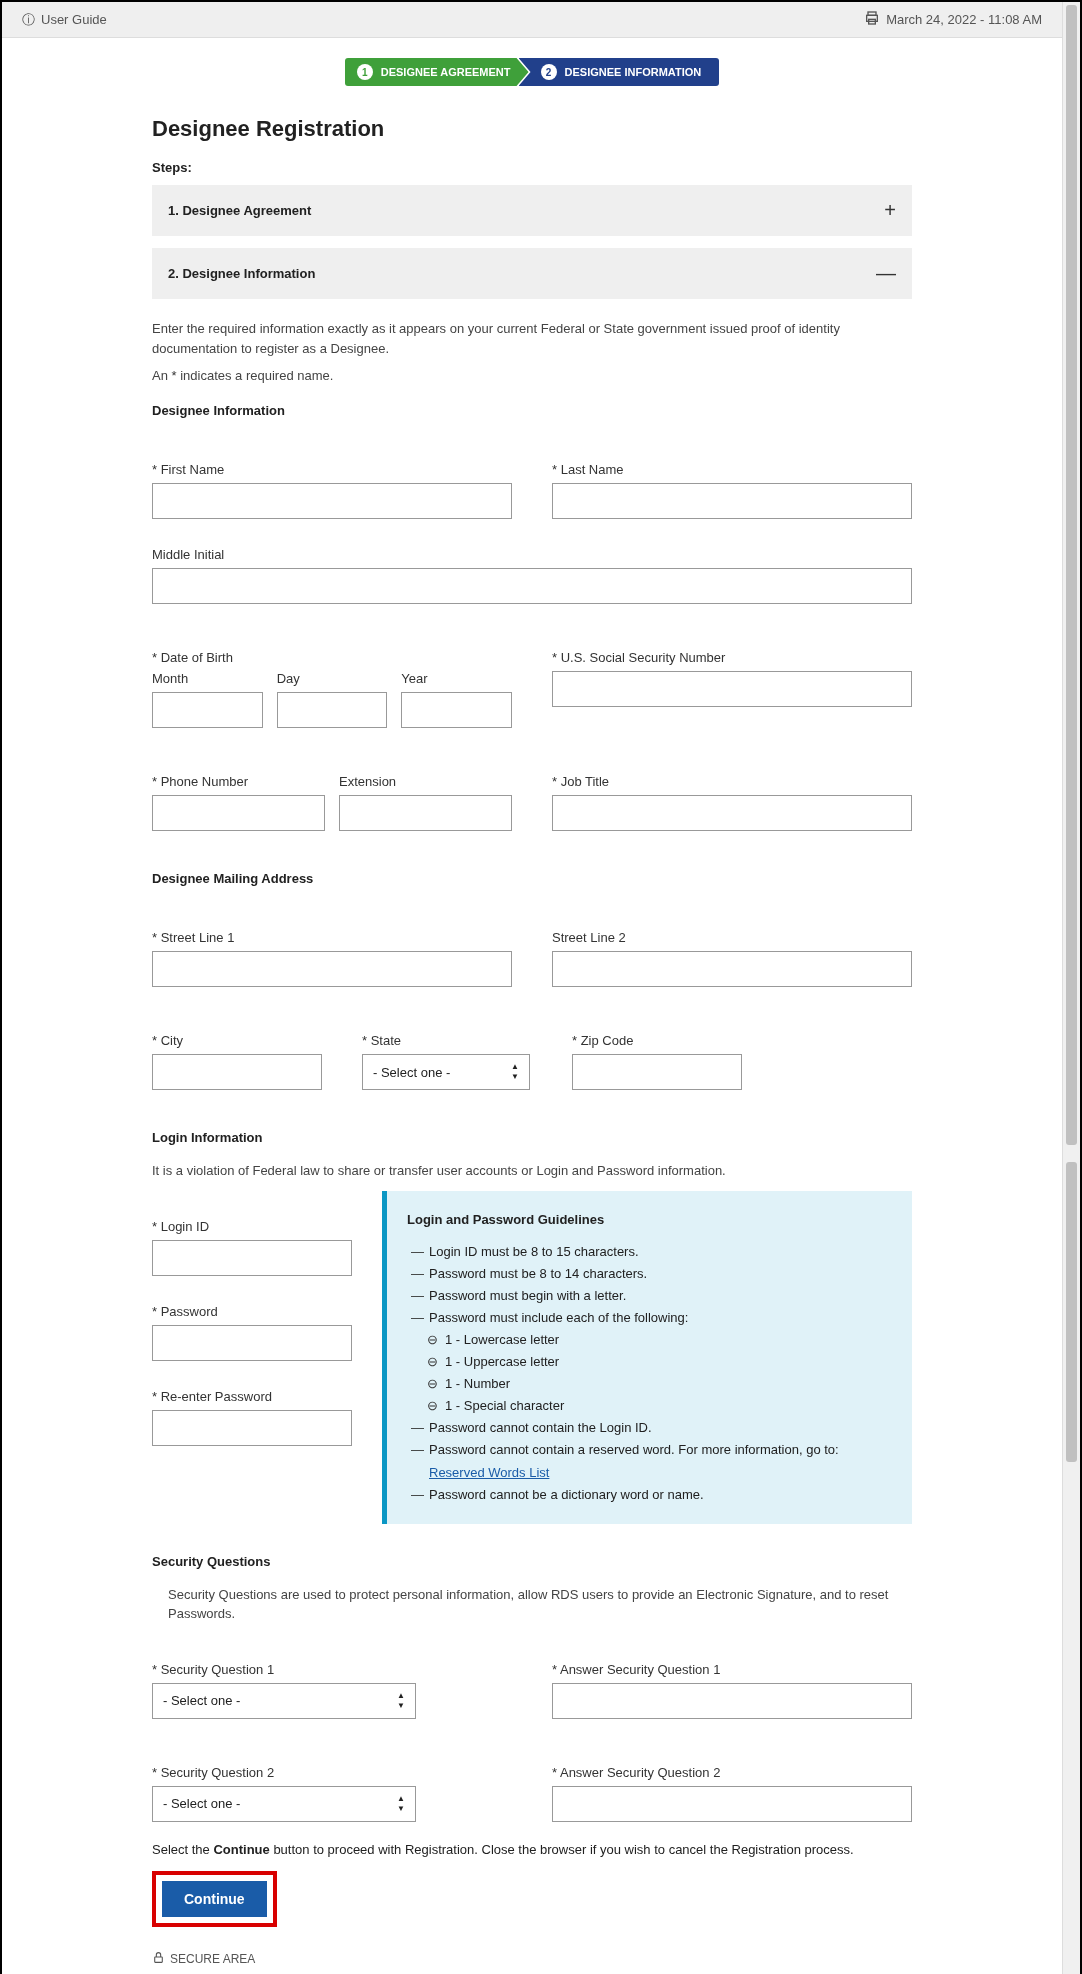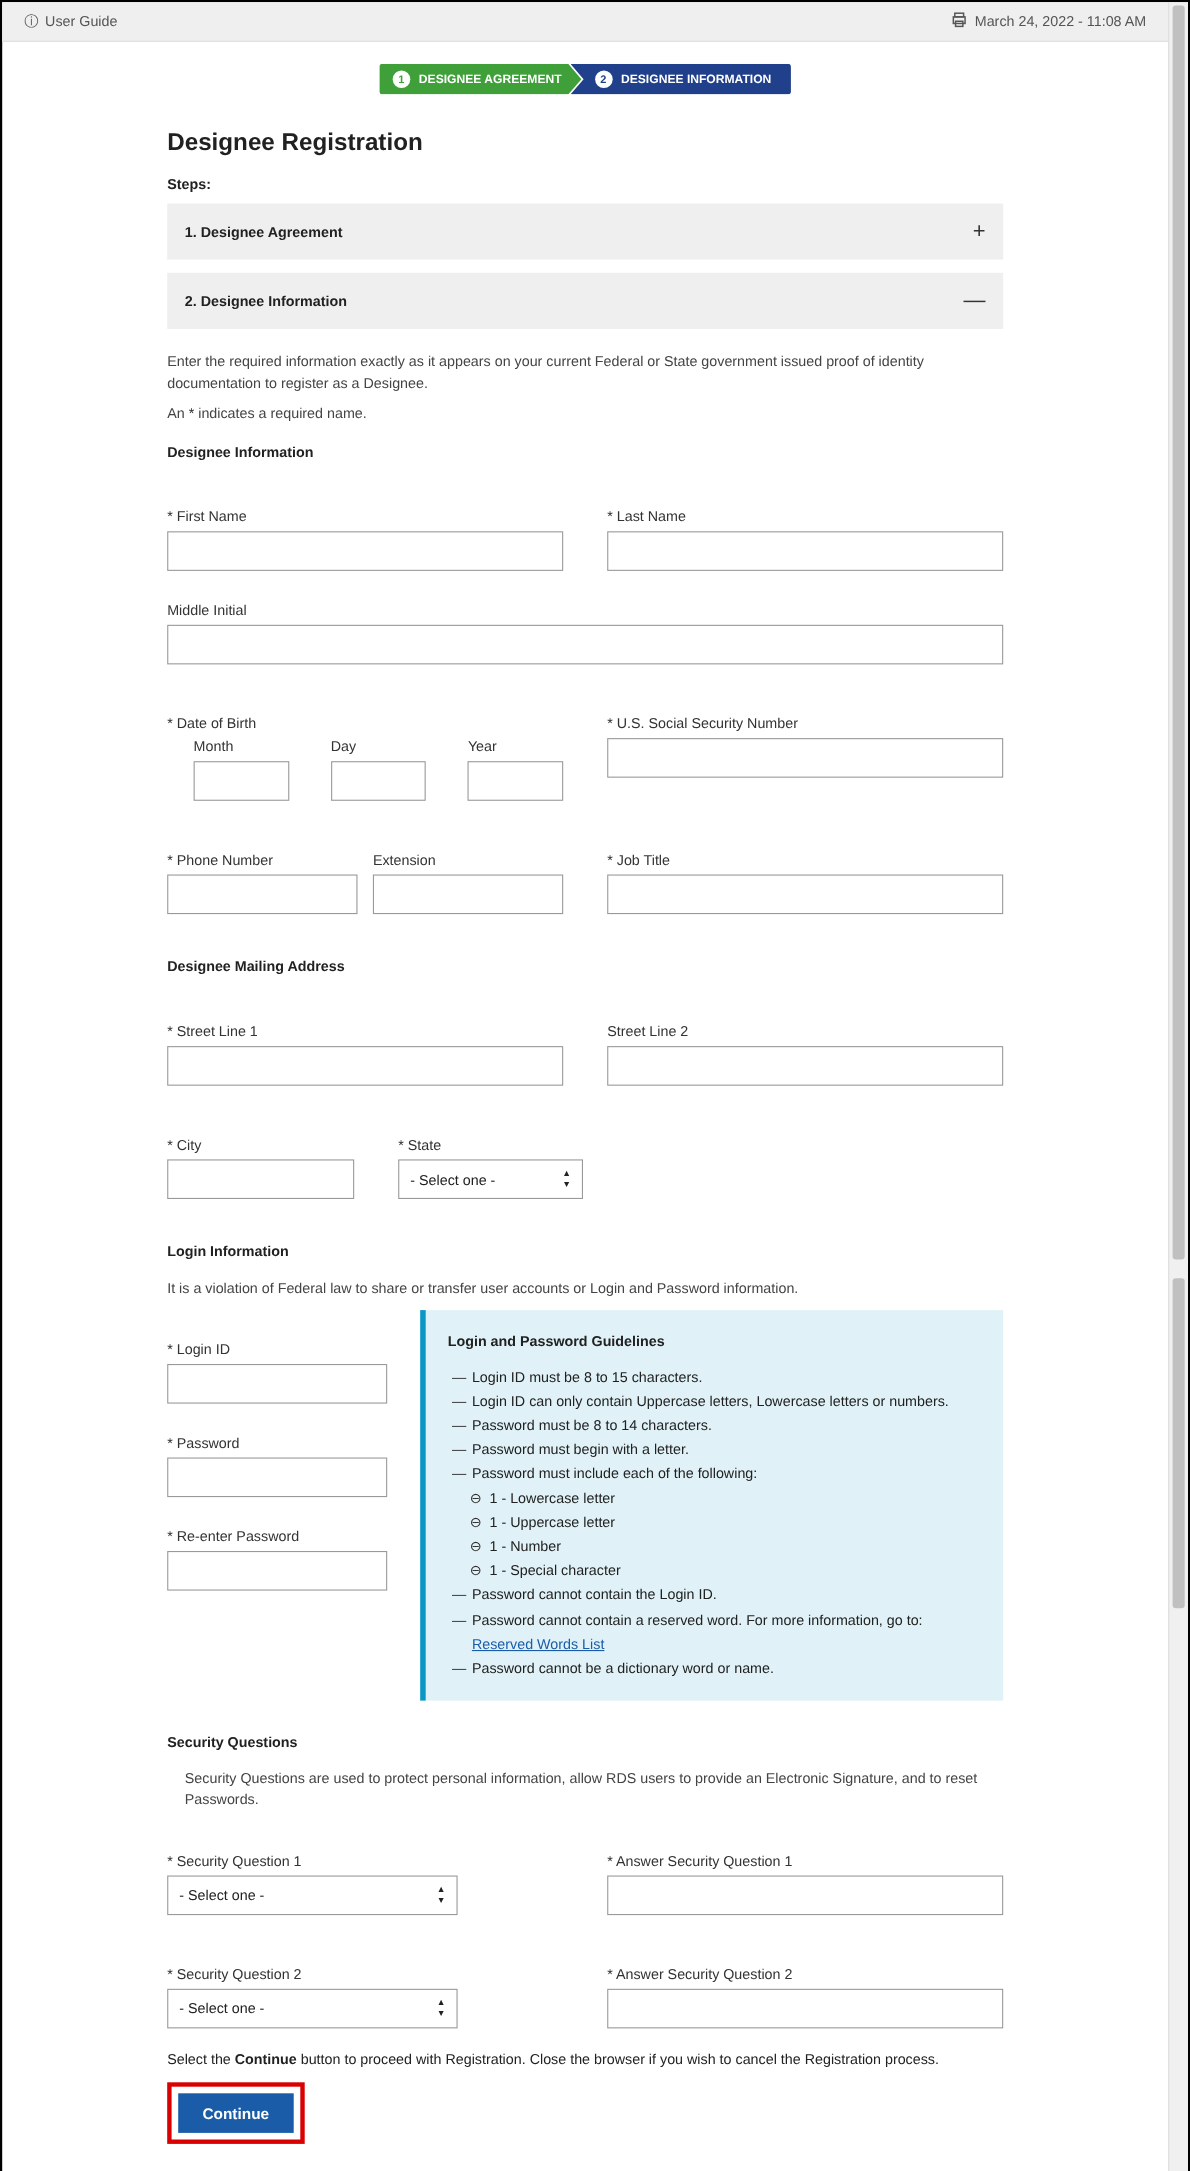--- a/index.html
+++ b/index.html
@@ -34,21 +34,21 @@
   input[type=text], input[type=password] { border: 1px solid #999; padding: 8px; font-size: 13px; width: 100%; height: 36px; }
   .input-w264 { width: 264px; }
   .input-w196 { width: 196px; }
   .input-w56 { width: 56px; }
   .input-w40 { width: 40px; }
   .input-w48 { width: 48px; }
   .input-w64 { width: 64px; }
   .input-w140 { width: 140px; }
   .input-w168 { width: 168px; }
   .dob-group { display: flex; gap: 14px; }
-  .dob-sub { display: flex; flex-direction: column; margin-left: 24px; }
+  .dob-sub { display: flex; flex-direction: column; }
   .sublabel { font-size: 13px; color: #333; margin-bottom: 6px; }
   .select { border: 1px solid #999; height: 36px; padding: 0 30px 0 10px; font-size: 13px; background: #fff; position: relative; display:flex; align-items:center; cursor: pointer;}
   .select .caret { position: absolute; right: 10px; top: 50%; transform: translateY(-50%); font-size: 10px; line-height: 10px;}
   .select .caret::before { content:"▲"; display:block; font-size:8px;}
   .select .caret::after { content:"▼"; display:block; font-size:8px;}
   .login-row { display: flex; gap: 30px; align-items: flex-start; }
   .login-left { flex: 0 0 200px; }
   .login-right { flex: 1; }
   .guidelines { background: #e0f2f8; border-left: 5px solid #0b97c4; padding: 18px 20px; font-size: 13px; line-height: 1.7; }
   .guidelines .gtitle { font-weight: bold; margin-bottom: 10px; }
@@ -201,20 +201,24 @@
           <label>* <span>City</span></label>
           <input type="text" class="input-w168" style="">
         </div>
         <div class="state-col">
           <label>* <span>State</span></label>
           <div class="select" style="width:168px;">
             <span>- Select one -</span>
             <span class="caret"></span>
           </div>
         </div>
+        <div class="zip-col">
+          <label>* <span>Zip Code</span></label>
+          <input type="text" class="input-w168" style="">
+        </div>
       </div>
 
       <div class="section-head" style="margin-top:40px;">Login Information</div>
       <p class="intro" style="margin-top:0;">It is a violation of Federal law to share or transfer user accounts or Login and Password information.</p>
 
       <div class="login-row">
         <div class="login-left">
           <div class="fg">
             <label>* <span>Login ID</span></label>
             <input type="text" class="input-w168" style="">
@@ -226,21 +230,20 @@
           <div class="fg">
             <label>* <span>Re-enter Password</span></label>
             <input type="password" class="input-w168" style="">
           </div>
         </div>
         <div class="login-right">
           <div class="guidelines">
             <div class="gtitle">Login and Password Guidelines</div>
             <ul>
               <li>Login ID must be 8 to 15 characters.</li>
-              <li>Login ID can only contain Uppercase letters, Lowercase letters or numbers.</li>
             </ul>
             <ul style="">
               <li>Password must be 8 to 14 characters.</li>
               <li>Password must begin with a letter.</li>
               <li>Password must include each of the following:</li>
               <li class="sub">1 - Lowercase letter</li>
               <li class="sub">1 - Uppercase letter</li>
               <li class="sub">1 - Number</li>
               <li class="sub">1 - Special character</li>
               <li>Password cannot contain the Login ID.</li>

